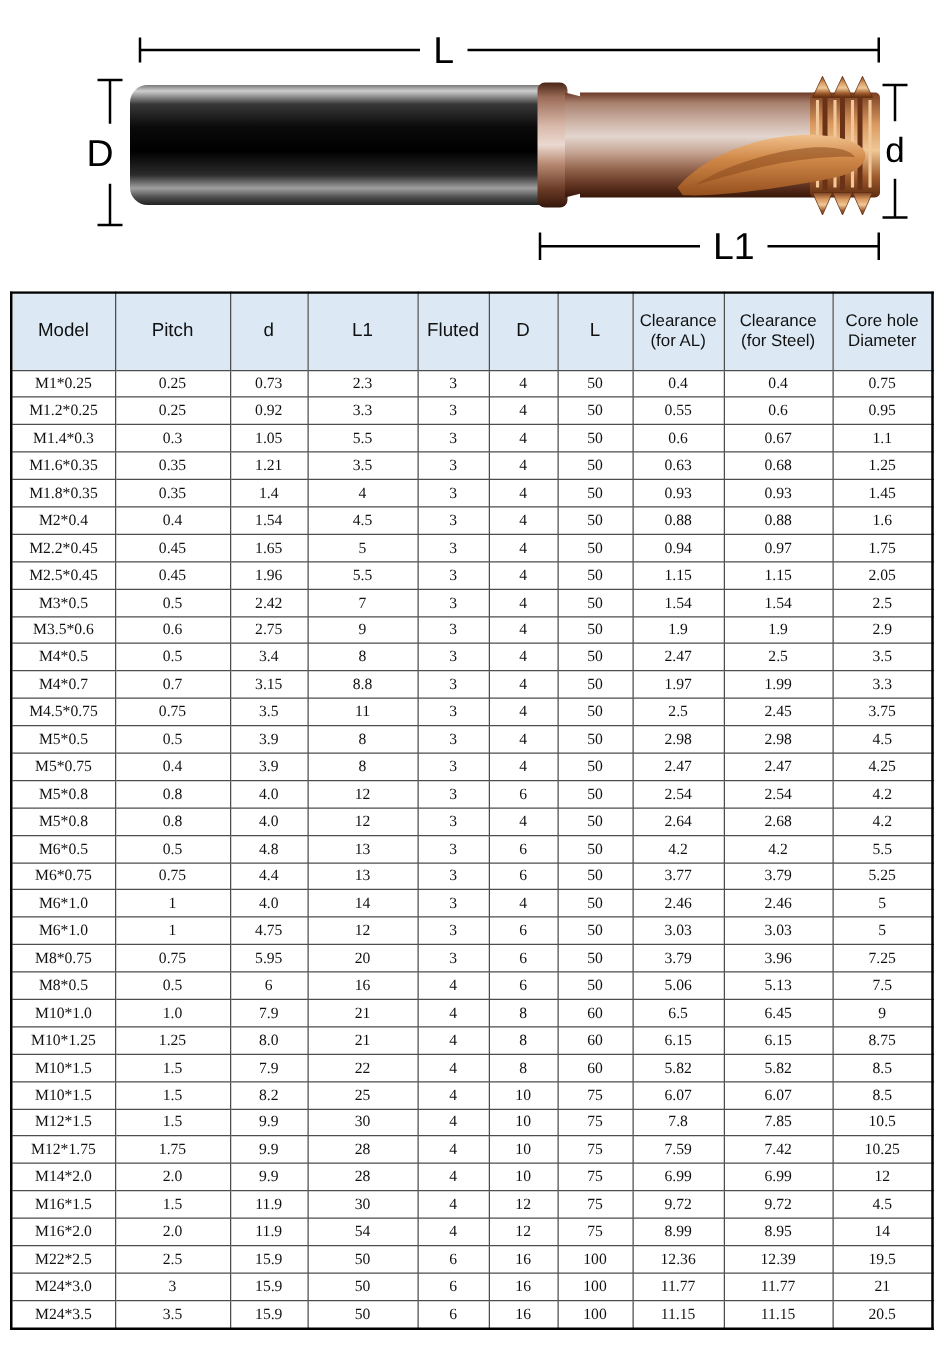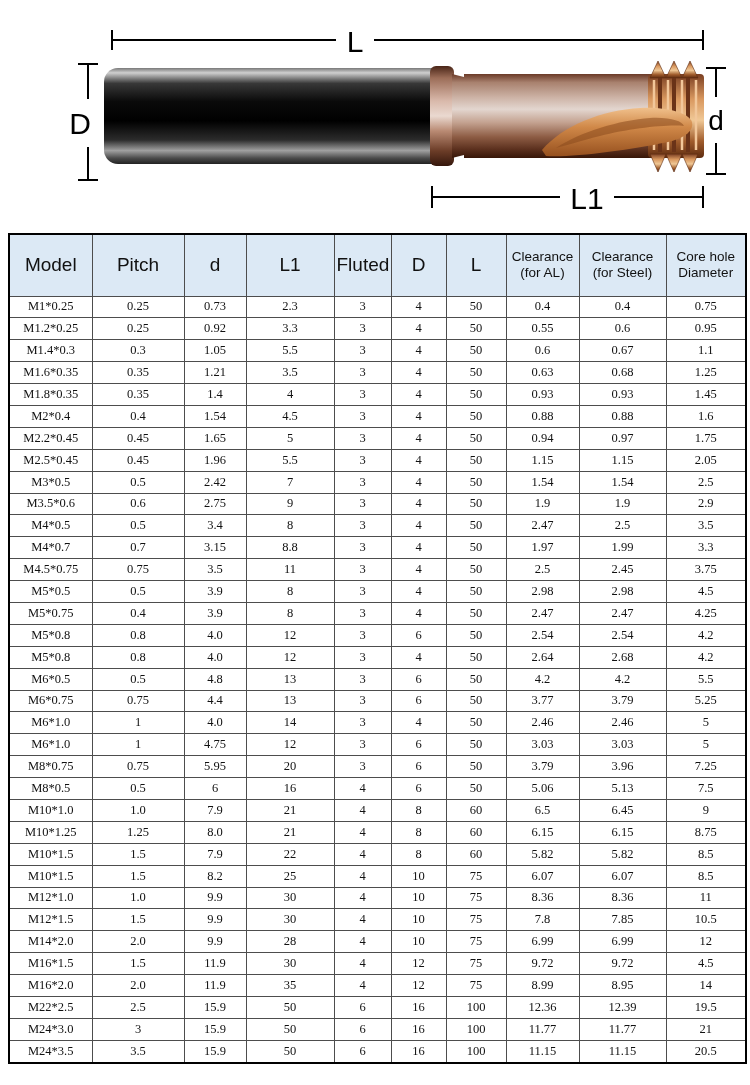--- a/index.html
+++ b/index.html
@@ -16,21 +16,21 @@
     border:2px solid #000;
   }
   table.spec th, table.spec td {
     border:1px solid #4d4d4d;
     text-align:center; vertical-align:middle;
     overflow:hidden; white-space:nowrap;
   }
   table.spec thead tr { height:62px; background:#dce9f5; }
   table.spec th {
     font-family:"Liberation Sans", sans-serif;
-    font-weight:normal; font-size:19px; color:#111;
+    font-weight:normal; font-size:15px; color:#111;
     white-space:normal; line-height:1.2; padding:0 2px;
   }
   table.spec th:nth-child(8),
   table.spec th:nth-child(9),
   table.spec th:nth-child(10) { font-size:13.5px; }
   table.spec td {
     font-family:"Liberation Serif", serif;
     font-size:12.5px; color:#111; padding:0 1px;
   }
   .dim-text {
@@ -500,44 +500,44 @@
           <td>8.2</td>
           <td>25</td>
           <td>4</td>
           <td>10</td>
           <td>75</td>
           <td>6.07</td>
           <td>6.07</td>
           <td>8.5</td>
         </tr>
         <tr>
-          <td>M12*1.0</td>
-          <td>1.0</td>
-          <td>9.9</td>
-          <td>30</td>
-          <td>4</td>
-          <td>10</td>
-          <td>75</td>
-          <td>8.36</td>
-          <td>8.36</td>
-          <td>11</td>
-        </tr>
-        <tr>
           <td>M12*1.5</td>
           <td>1.5</td>
           <td>9.9</td>
           <td>30</td>
           <td>4</td>
           <td>10</td>
           <td>75</td>
           <td>7.8</td>
           <td>7.85</td>
           <td>10.5</td>
         </tr>
         <tr>
+          <td>M12*1.75</td>
+          <td>1.75</td>
+          <td>9.9</td>
+          <td>28</td>
+          <td>4</td>
+          <td>10</td>
+          <td>75</td>
+          <td>7.59</td>
+          <td>7.42</td>
+          <td>10.25</td>
+        </tr>
+        <tr>
           <td>M14*2.0</td>
           <td>2.0</td>
           <td>9.9</td>
           <td>28</td>
           <td>4</td>
           <td>10</td>
           <td>75</td>
           <td>6.99</td>
           <td>6.99</td>
           <td>12</td>
@@ -551,21 +551,21 @@
           <td>12</td>
           <td>75</td>
           <td>9.72</td>
           <td>9.72</td>
           <td>4.5</td>
         </tr>
         <tr>
           <td>M16*2.0</td>
           <td>2.0</td>
           <td>11.9</td>
-          <td>35</td>
+          <td>54</td>
           <td>4</td>
           <td>12</td>
           <td>75</td>
           <td>8.99</td>
           <td>8.95</td>
           <td>14</td>
         </tr>
         <tr>
           <td>M22*2.5</td>
           <td>2.5</td>

